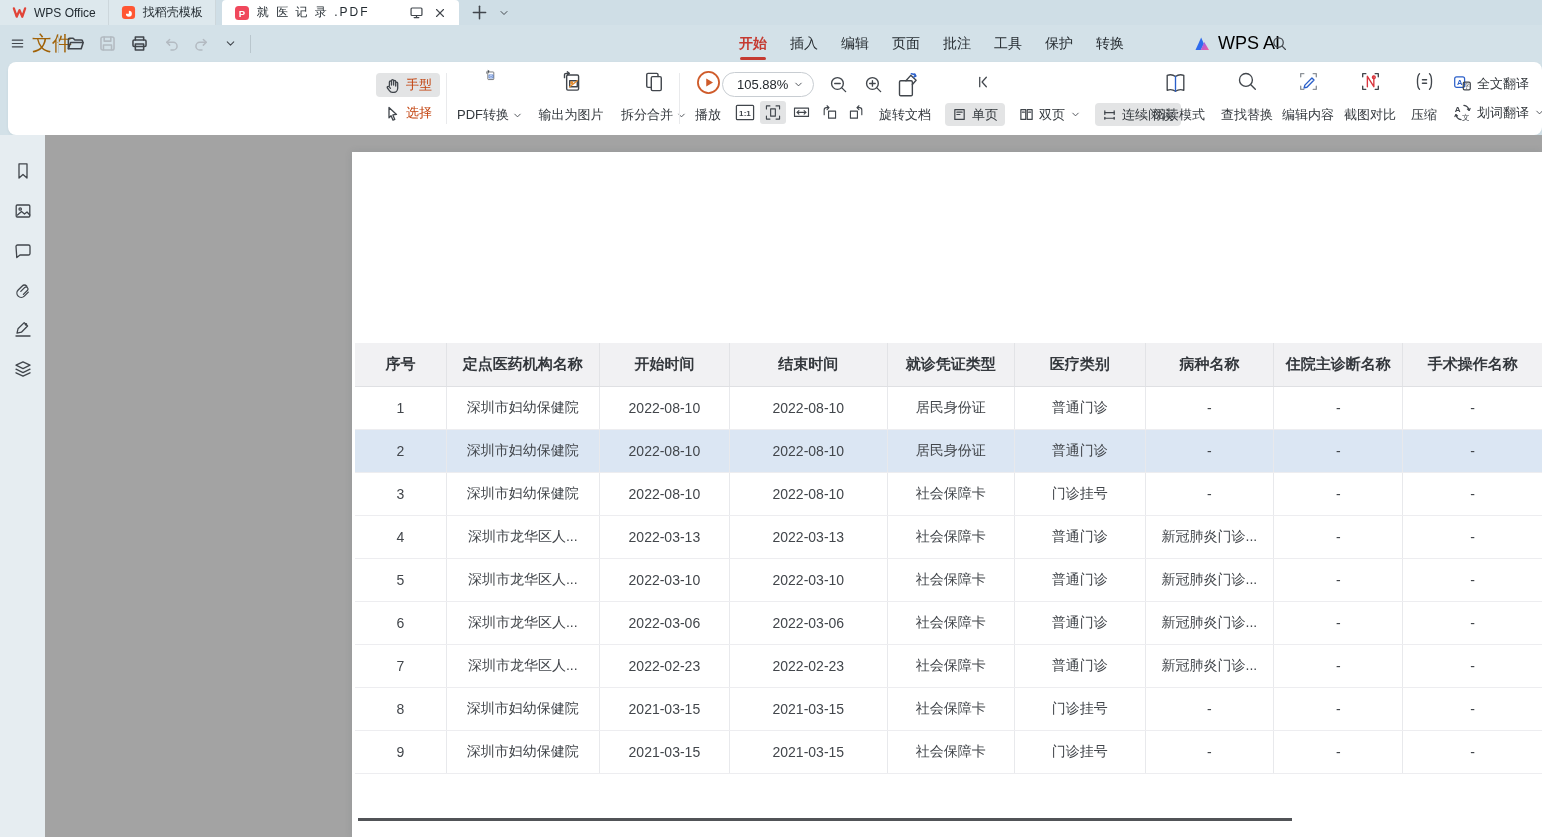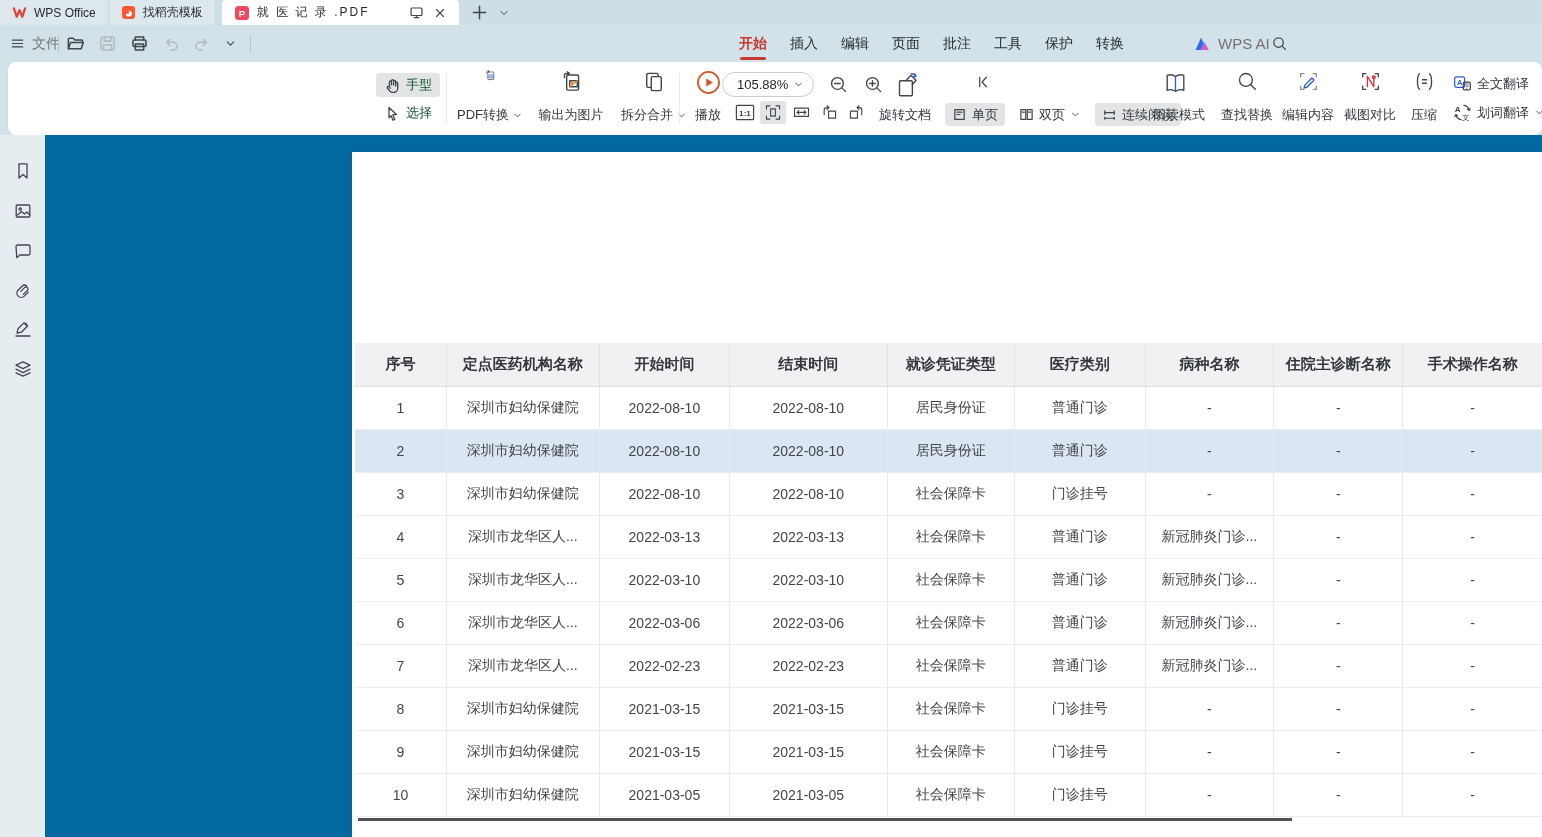--- a/index.html
+++ b/index.html
@@ -14,46 +14,46 @@
   .tab { display:flex; align-items:center; gap:7px; padding:0 12px; font-size:12px; color:#232b31; cursor:default; }
   .tab.inactive { background:rgba(255,255,255,0.30); border-right:1px solid rgba(0,0,0,0.07); }
   .tab.active { background:#ffffff; width:237px; border-radius:4px 4px 0 0; margin-left:6px; }
   .tab.active .tab-title { flex:1; letter-spacing:2px; white-space:nowrap; overflow:hidden; }
   .tab-actions { display:flex; align-items:center; gap:9px; margin-left:8px; }
   .newtab-area { display:flex; align-items:center; gap:10px; padding-left:12px; }
 
   
   .menubar { position:absolute; left:0; top:25px; width:100%; height:37px; }
   .file-group { position:absolute; left:10px; top:0; height:100%; display:flex; align-items:center; gap:7px; }
-  .file-label { font-size:14px; color:#737373;font-family:Liberation Mono, monospace; }
+  .file-label { font-size:20px; color:#a16207;font-family:Liberation Mono, monospace; }
   .vdiv { width:1px; height:18px; background:#b9c6cd; }
   .quick-icons { position:absolute; left:66px; top:0; height:100%; display:flex; align-items:center; gap:13px; }
   .menus { position:absolute; left:737px; top:0; height:100%; display:flex; align-items:center; gap:19px; }
   .menu-item { font-size:14px; color:#262c31; position:relative; padding:9px 2px; cursor:default; }
   .menu-item.active { color:#c53a31; font-weight:bold; }
   .menu-item.active::after { content:""; position:absolute; left:50%; transform:translateX(-50%); bottom:2px; width:26px; height:3px; background:#c53a31; border-radius:2px; }
-  .wps-ai { display:flex; align-items:center; gap:6px; font-size:15px; color:#737373; }
+  .wps-ai { display:flex; align-items:center; gap:6px; font-size:18px; color:#000000; }
 
   
   .ribbon { position:absolute; left:8px; top:62px; width:1534px; height:73px; background:#ffffff; border-radius:8px; box-shadow:0 1px 3px rgba(40,60,70,0.06); }
   .ribbon .abs { position:absolute; }
   .rdiv { position:absolute; top:11px; width:1px; height:51px; background:#e9eaec; }
-  .tool-btn { display:flex; align-items:center; gap:6px; height:24px; padding:0 8px; border-radius:4px; font-size:13px; color:#14532d; }
+  .tool-btn { display:flex; align-items:center; gap:6px; height:24px; padding:0 8px; border-radius:4px; font-size:13px; color:#c2410c; }
   .tool-btn.sel { background:#e3e4e5; }
   .bigbtn { position:absolute; top:7px; height:60px; display:flex; flex-direction:column; align-items:center; justify-content:space-between; padding-bottom:5px; }
   .bigbtn .lbl { display:flex; align-items:center; gap:3px; font-size:13px; color:#33383d; white-space:nowrap; }
   .combo { display:flex; align-items:center; justify-content:space-between; background:#fff; border:1px solid #c8cdd2; border-radius:13px; font-size:13px; color:#24292e; padding:0 9px 0 14px; }
   .icon-sq { width:26px; height:23px; display:flex; align-items:center; justify-content:center; border-radius:3px; }
   .icon-sq.sel { background:#e3e4e5; }
   .pill { display:flex; align-items:center; gap:5px; height:23px; padding:0 7px; border-radius:4px; font-size:13px; color:#33383d; white-space:nowrap; }
   .pill.sel { background:#e3e4e5; }
   .trans-row { display:flex; align-items:center; gap:5px; font-size:13px; color:#33383d; white-space:nowrap; }
 
   
-  .main { position:absolute; left:0; top:135px; width:1542px; height:702px; background:#0369a1; }
+  .main { position:absolute; left:0; top:135px; width:1542px; height:702px; background:#a3a3a3; }
   .side-strip { position:absolute; left:0; top:0; width:45px; height:100%; background:#e6edf1; }
   .side-icon { position:absolute; left:13px; width:20px; height:20px; }
   .page { position:absolute; left:352px; top:17px; width:1190px; height:685px; background:#ffffff; box-shadow:0 0 8px rgba(30,50,60,0.10); }
 
   
   .doc-table { position:absolute; left:3px; top:191px; border-collapse:collapse; table-layout:fixed; }
   .doc-table th { background:#f1f1f3; font-size:15px; font-weight:bold; color:#33373c; height:43px; text-align:center; border-right:1px solid #e2e3e6; border-bottom:1px solid #dfe0e3; }
   .doc-table td { font-size:14px; color:#42464b; height:43px; text-align:center; border-right:1px solid #e8e9ec; border-bottom:1px solid #ededf0; white-space:nowrap; overflow:hidden; }
   .doc-table th:last-child, .doc-table td:last-child { border-right:none;margin-top:48px; }
   .doc-table tr.hl td { background:#dbe6f3; }
@@ -596,28 +596,17 @@
             <td>9</td>
             <td>深圳市妇幼保健院</td>
             <td>2021-03-15</td>
             <td>2021-03-15</td>
             <td>社会保障卡</td>
             <td>门诊挂号</td>
             <td>-</td>
             <td>-</td>
             <td>-</td>
           </tr>
-          <tr>
-            <td>10</td>
-            <td>深圳市妇幼保健院</td>
-            <td>2021-03-05</td>
-            <td>2021-03-05</td>
-            <td>社会保障卡</td>
-            <td>门诊挂号</td>
-            <td>-</td>
-            <td>-</td>
-            <td>-</td>
-          </tr>
         </tbody>
     </table>
     <div class="table-end-line"></div>
   </div>
 </div>
 
 </body></html>

